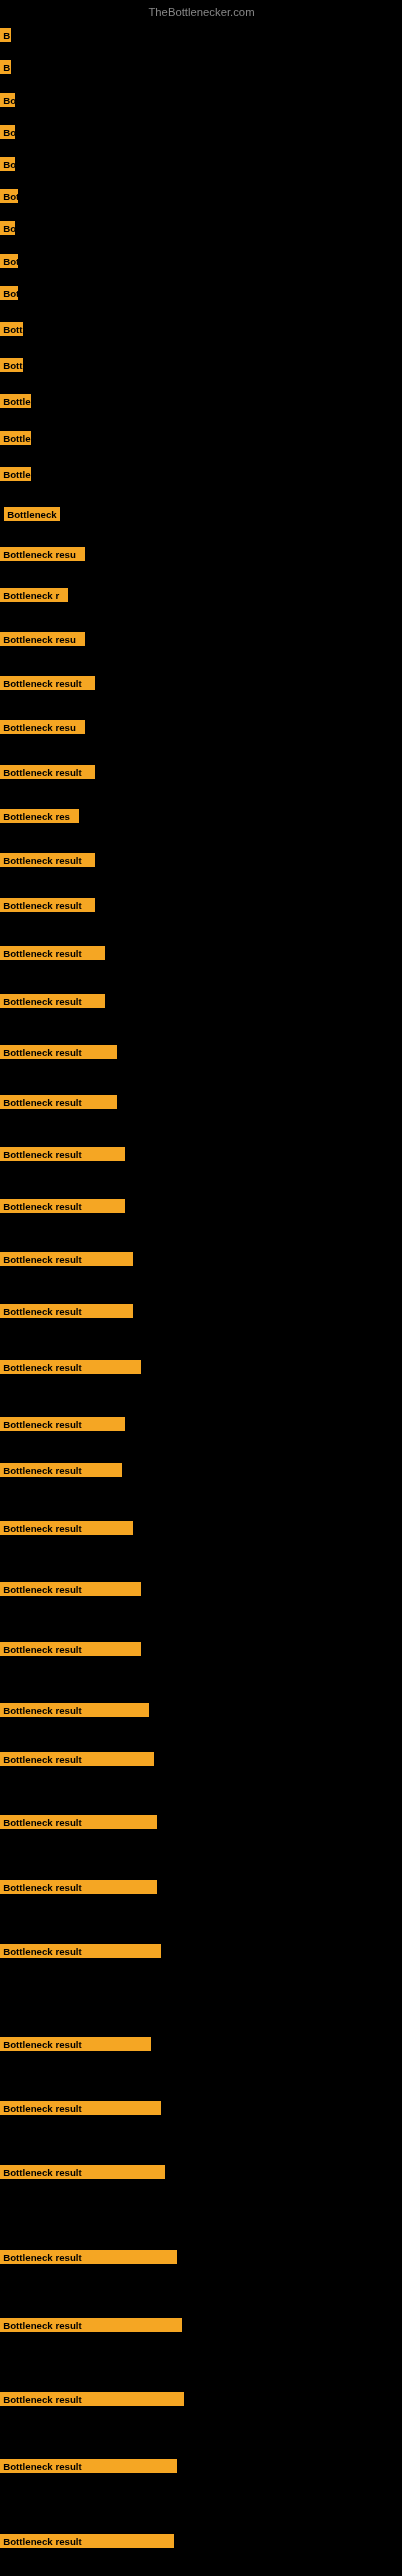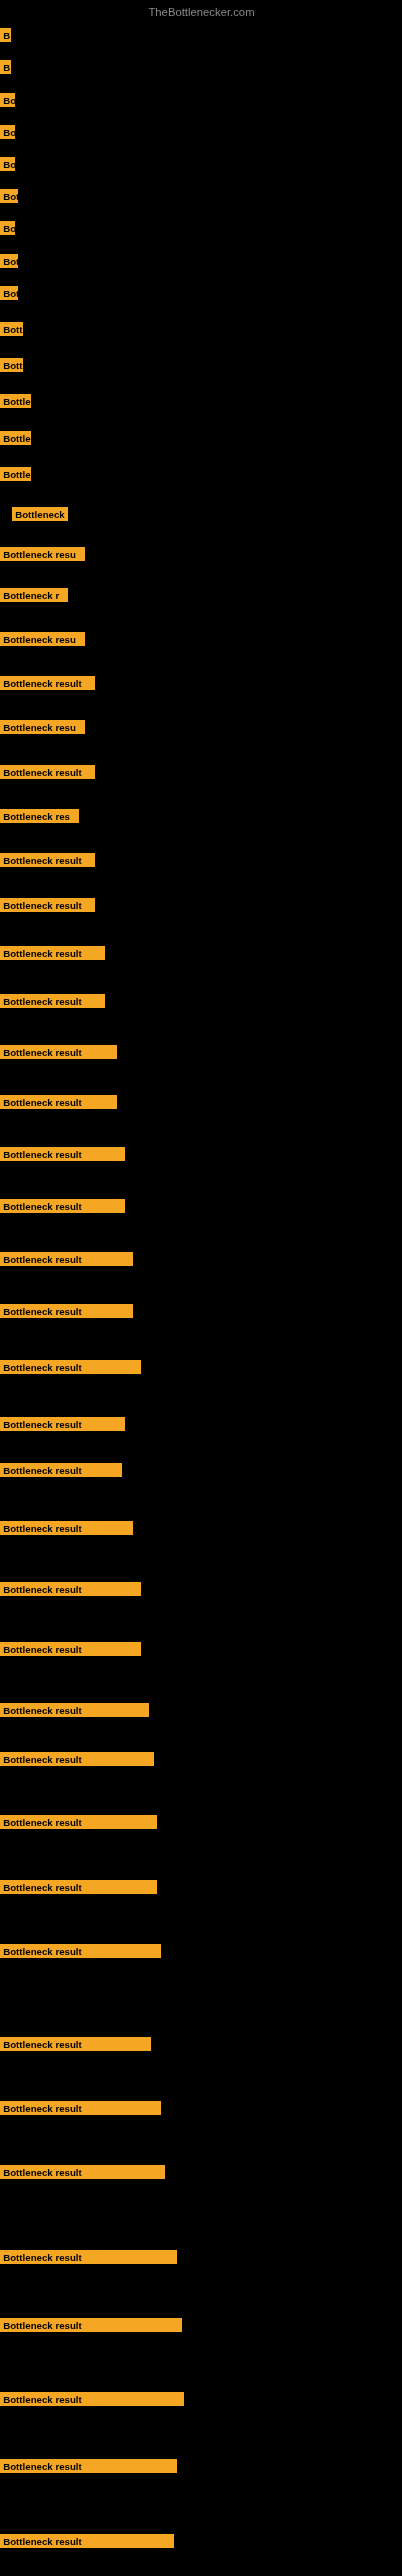--- a/index.html
+++ b/index.html
@@ -56,21 +56,21 @@
     <div class="bottleneck-container" style="top: 157px; left: 0px;"><span class="bottleneck-label" style="width: 14.5px;">Bo</span></div>
     <div class="bottleneck-container" style="top: 189px; left: 0px;"><span class="bottleneck-label" style="width: 17.7px;">Bot</span></div>
     <div class="bottleneck-container" style="top: 221px; left: 0px;"><span class="bottleneck-label" style="width: 14.5px;">Bo</span></div>
     <div class="bottleneck-container" style="top: 254px; left: 0px;"><span class="bottleneck-label" style="width: 17.7px;">Bot</span></div>
     <div class="bottleneck-container" style="top: 286px; left: 0px;"><span class="bottleneck-label" style="width: 17.7px;">Bot</span></div>
     <div class="bottleneck-container" style="top: 322px; left: 0px;"><span class="bottleneck-label" style="width: 22.5px;">Bott</span></div>
     <div class="bottleneck-container" style="top: 358px; left: 0px;"><span class="bottleneck-label" style="width: 22.5px;">Bott</span></div>
     <div class="bottleneck-container" style="top: 394px; left: 0px;"><span class="bottleneck-label" style="width: 31px;">Bottle</span></div>
     <div class="bottleneck-container" style="top: 431px; left: 0px;"><span class="bottleneck-label" style="width: 31px;">Bottle</span></div>
     <div class="bottleneck-container" style="top: 467px; left: 0px;"><span class="bottleneck-label" style="width: 31px;">Bottle</span></div>
-    <div class="bottleneck-container" style="top: 507px; left: 12px;"><span class="bottleneck-label" style="width: 56px;">Bottleneck</span></div>
+    <div class="bottleneck-container" style="top: 507px; left: 4px;"><span class="bottleneck-label" style="width: 56px;">Bottleneck</span></div>
     <div class="bottleneck-container" style="top: 547px; left: 0px;"><span class="bottleneck-label" style="width: 85px;">Bottleneck resu</span></div>
     <div class="bottleneck-container" style="top: 588px; left: 0px;"><span class="bottleneck-label" style="width: 68px;">Bottleneck r</span></div>
     <div class="bottleneck-container" style="top: 632px; left: 0px;"><span class="bottleneck-label" style="width: 85px;">Bottleneck resu</span></div>
     <div class="bottleneck-container" style="top: 676px; left: 0px;"><span class="bottleneck-label" style="width: 95px;">Bottleneck result</span></div>
     <div class="bottleneck-container" style="top: 720px; left: 0px;"><span class="bottleneck-label" style="width: 85px;">Bottleneck resu</span></div>
     <div class="bottleneck-container" style="top: 765px; left: 0px;"><span class="bottleneck-label" style="width: 95px;">Bottleneck result</span></div>
     <div class="bottleneck-container" style="top: 809px; left: 0px;"><span class="bottleneck-label" style="width: 79px;">Bottleneck res</span></div>
     <div class="bottleneck-container" style="top: 853px; left: 0px;"><span class="bottleneck-label" style="width: 95px;">Bottleneck result</span></div>
     <div class="bottleneck-container" style="top: 898px; left: 0px;"><span class="bottleneck-label" style="width: 95px;">Bottleneck result</span></div>
     <div class="bottleneck-container" style="top: 946px; left: 0px;"><span class="bottleneck-label" style="width: 105px;">Bottleneck result</span></div>

